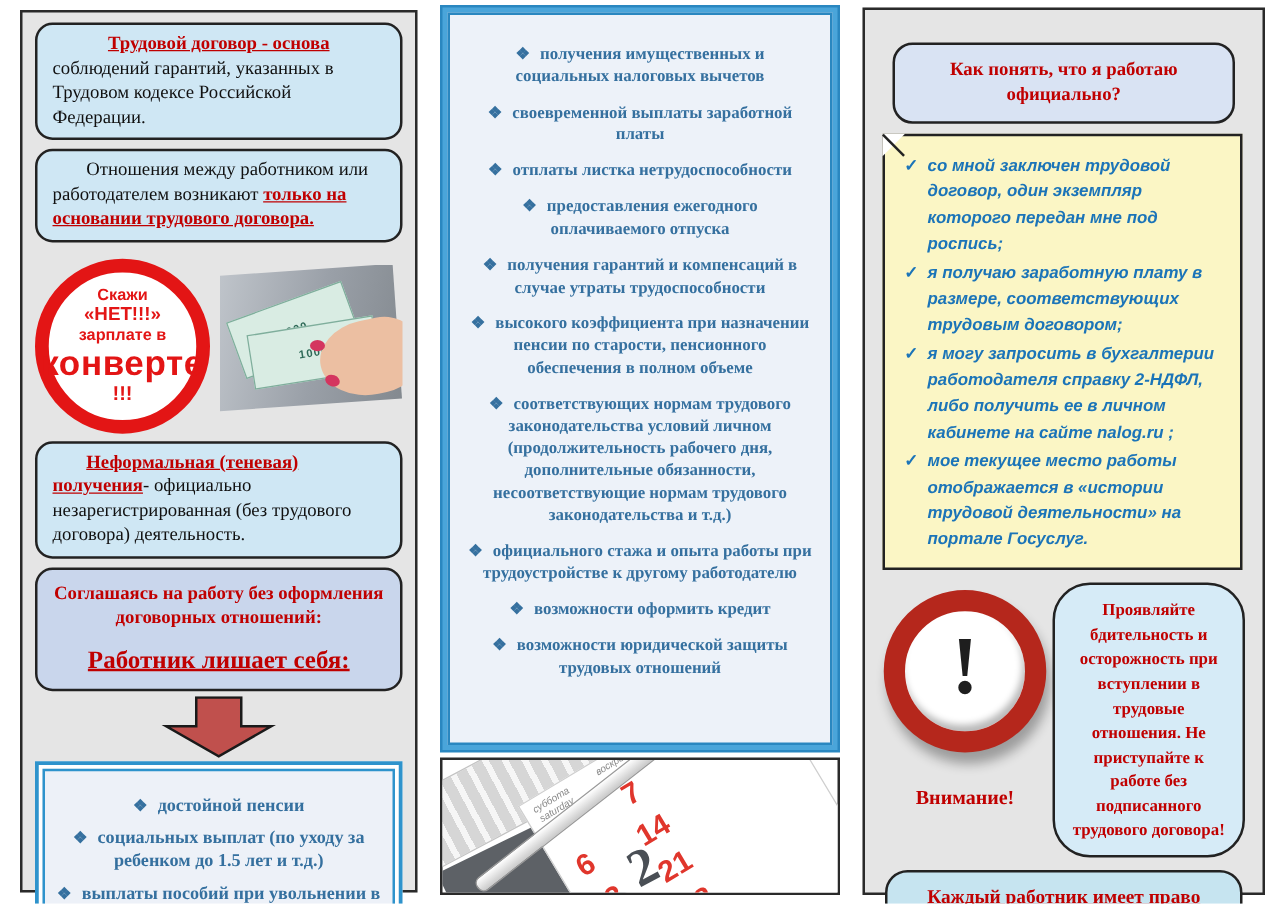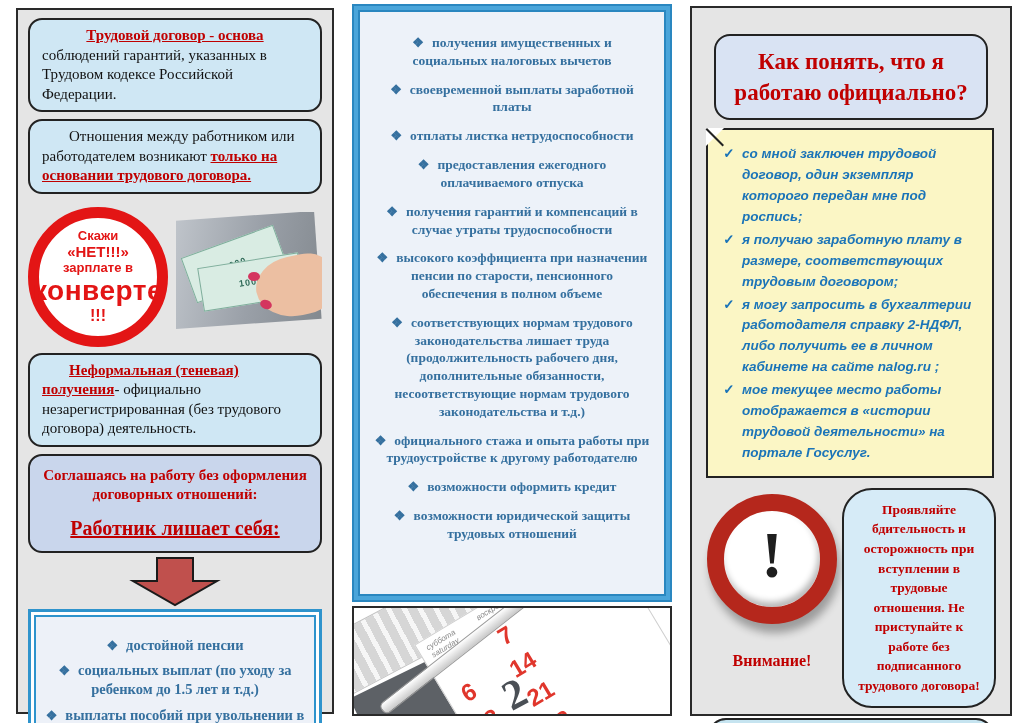--- a/index.html
+++ b/index.html
@@ -73,21 +73,21 @@
             color:#4a4f55;transform:rotate(-28deg);}
   .pen{position:absolute;left:28px;top:96px;width:200px;height:11px;border-radius:6px;
        background:linear-gradient(#ffffff,#c9c9c9);border:1px solid #9a9a9a;
        transform:rotate(-38deg);transform-origin:left center;}
   .pen::after{content:"";position:absolute;right:-8px;top:1px;border-left:10px solid #8f8f8f;
        border-top:4px solid transparent;border-bottom:4px solid transparent;}
   
   #panel-right{left:690px;top:6px;width:322px;height:710px;padding:26px 14px 10px;
                display:flex;flex-direction:column;}
   .q-box{border:2px solid #222;border-radius:16px;background:#d9e3f3;padding:10px 14px;
-         font-size:23px;line-height:1.35;margin:0 8px;}
+         font-size:15px;line-height:1.35;margin:0 8px;}
   .yellow-box{position:relative;border:2px solid #222;background:#fbf6c5;margin:8px 2px 0 0;
               padding:14px 10px 10px 8px;}
   .fold{position:absolute;left:-2px;top:-2px;width:0;height:0;
         border-top:18px solid #ffffff;border-right:18px solid transparent;}
   .fold-line{position:absolute;left:-1px;top:-2px;width:24px;height:2px;background:#222;
              transform:rotate(45deg);transform-origin:left top;}
   .check-list li{display:flex;color:#1b74b8;font:bold italic 13.5px "Liberation Sans",sans-serif;
                  line-height:1.55;margin-bottom:2px;}
   .tick{flex:0 0 26px;text-align:center;font-style:normal;}
   .warn-row{display:flex;margin-top:10px;align-items:flex-start;}
@@ -187,21 +187,21 @@
           <li><span class="diamond">❖</span><span>своевременной выплаты заработной платы</span></li>
 
           <li><span class="diamond">❖</span><span>отплаты листка нетрудоспособности</span></li>
 
           <li><span class="diamond">❖</span><span>предоставления ежегодного оплачиваемого отпуска</span></li>
 
           <li><span class="diamond">❖</span><span>получения гарантий и компенсаций в случае утраты трудоспособности</span></li>
 
           <li><span class="diamond">❖</span><span>высокого коэффициента при назначении пенсии по старости, пенсионного обеспечения в полном объеме</span></li>
 
-          <li><span class="diamond">❖</span><span>соответствующих нормам трудового законодательства лишает труда (продолжительность рабочего дня, дополнительные обязанности, несоответствующие нормам трудового законодательства и т.д.)</span></li>
+          <li><span class="diamond">❖</span><span>соответствующих нормам трудового законодательства условий личном (продолжительность рабочего дня, дополнительные обязанности, несоответствующие нормам трудового законодательства и т.д.)</span></li>
 
           <li><span class="diamond">❖</span><span>официального стажа и опыта работы при трудоустройстве к другому работодателю</span></li>
 
           <li><span class="diamond">❖</span><span>возможности оформить кредит</span></li>
 
           <li><span class="diamond">❖</span><span>возможности юридической защиты трудовых отношений</span></li>
         </ul>
     </div>
 
     <div class="photo-box">

